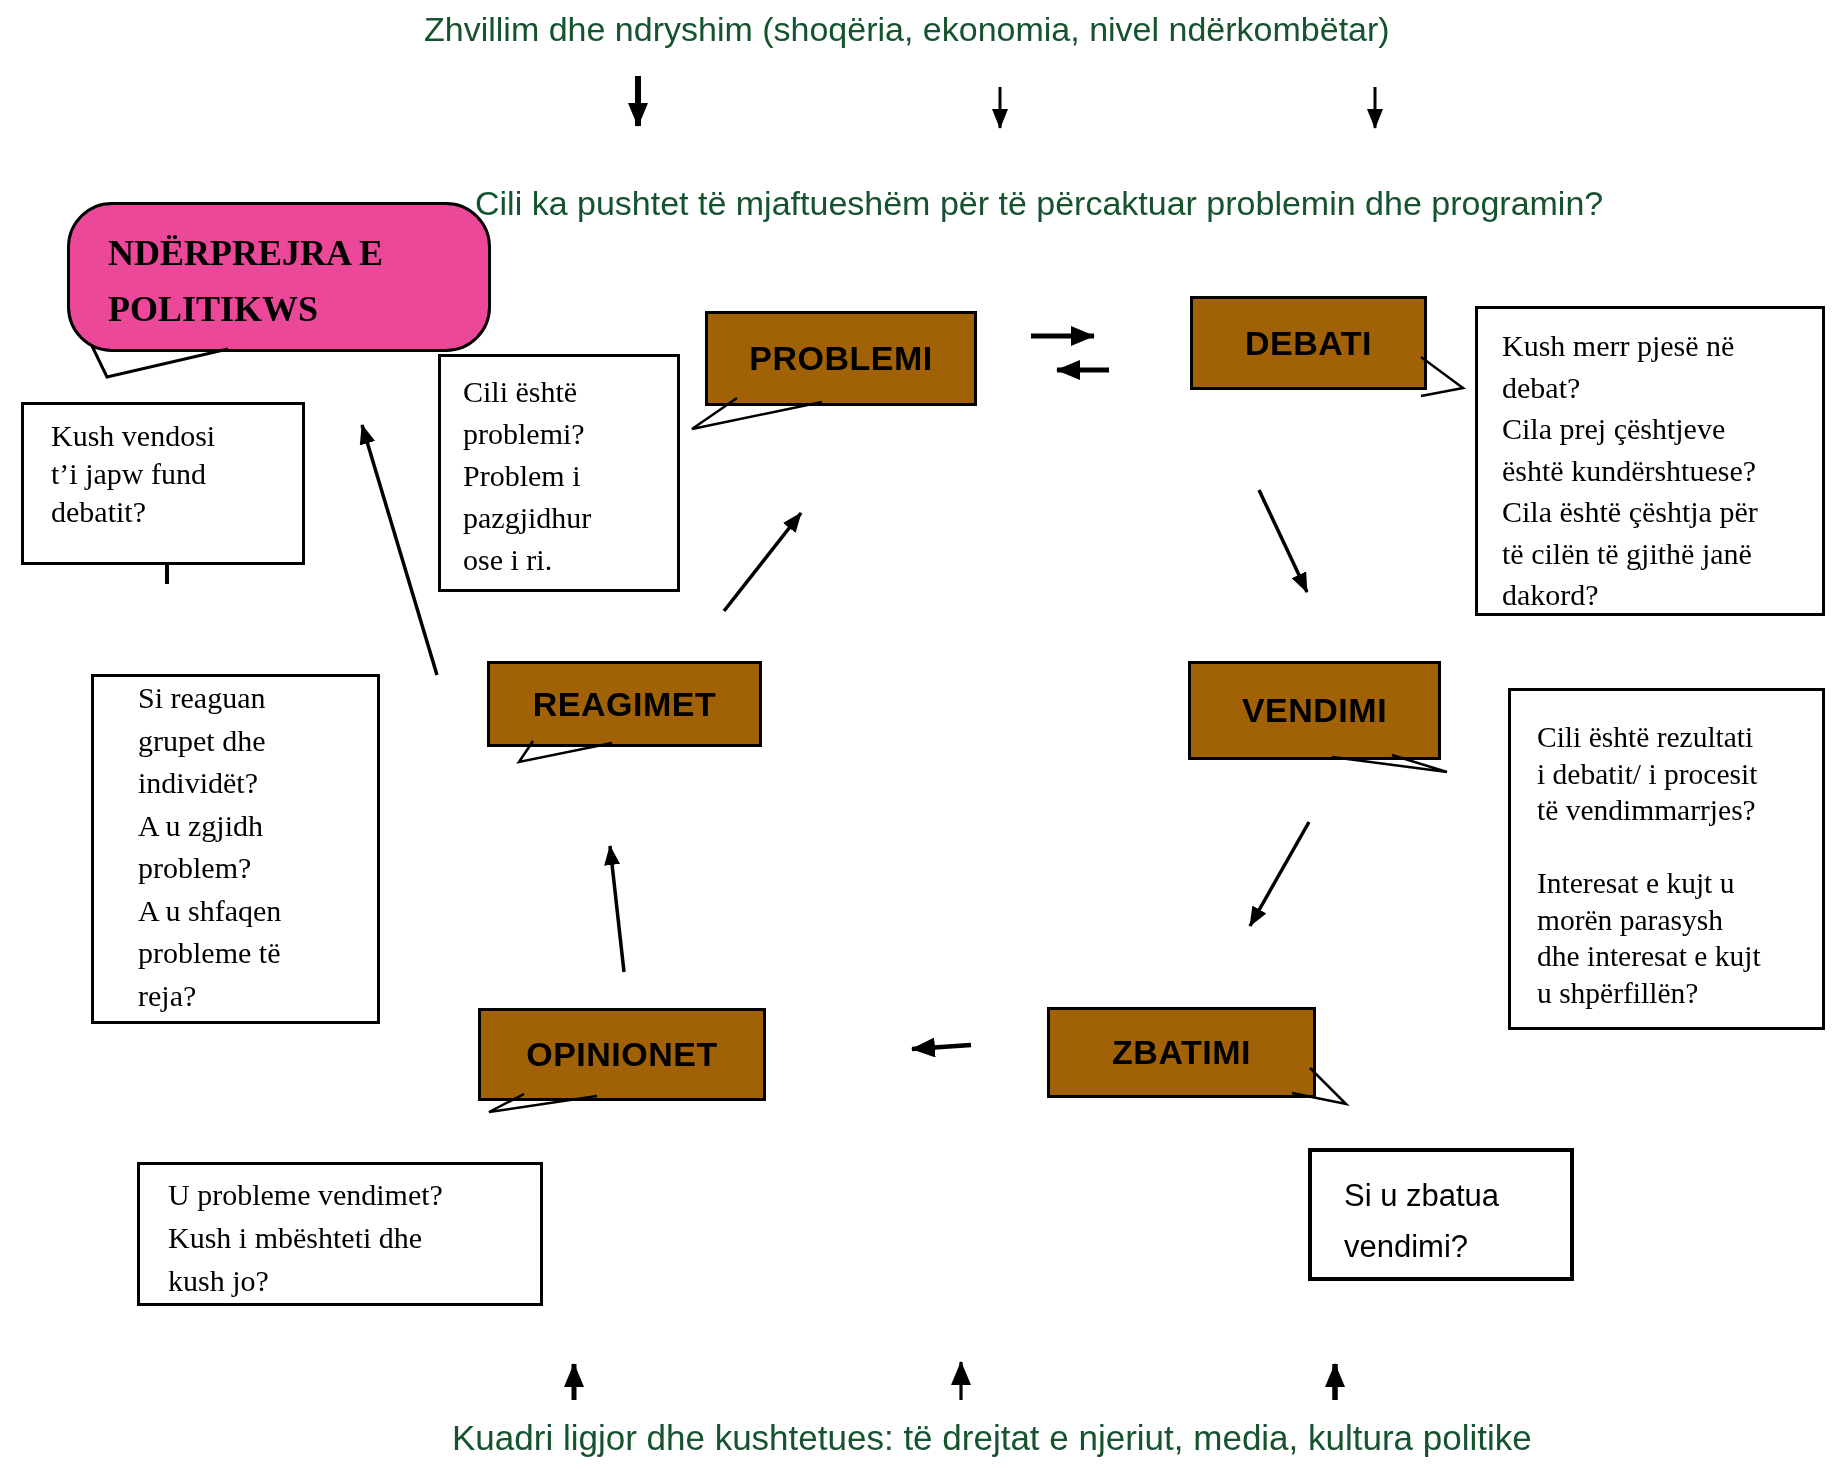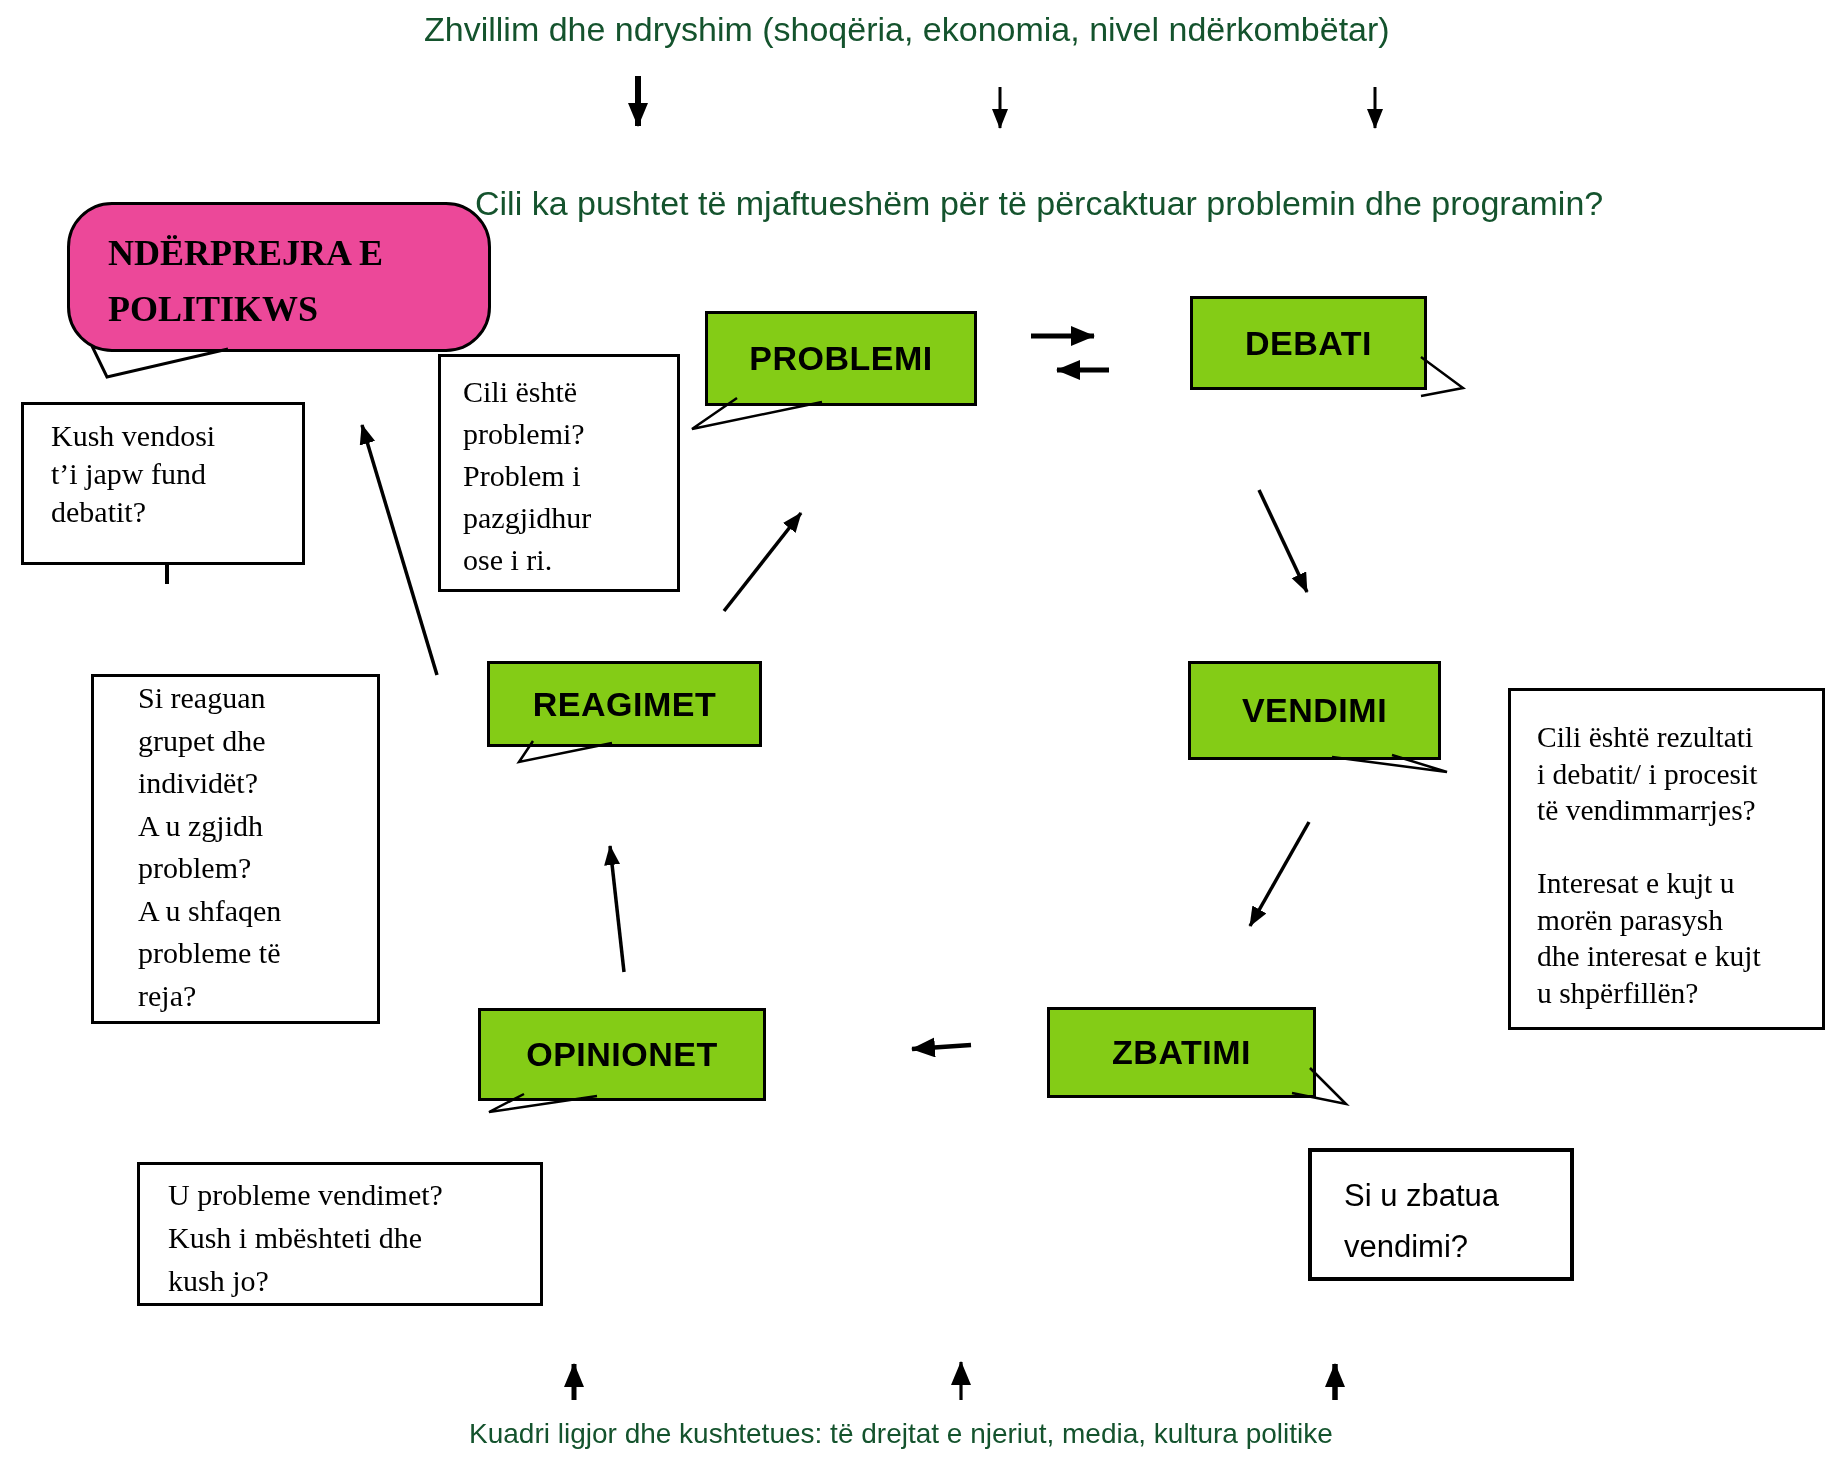--- a/index.html
+++ b/index.html
@@ -2,21 +2,21 @@
 <html><head>
 <meta charset="utf-8">
 <style>
   html,body{margin:0;padding:0;background:#fff;}
   #stage{position:relative;width:1835px;height:1469px;background:#fff;overflow:hidden;
          font-family:"Liberation Sans",sans-serif;color:#000;}
   .abs{position:absolute;}
   .sans{font-family:"Liberation Sans",sans-serif;}
   .pre{white-space:pre-line;}
   .caption{font-size:34px;color:#14532d;}
-  .node{position:absolute;border:3.5px solid #000;background:#84cc16;display:flex;
+  .node{position:absolute;border:3.5px solid #000;background:#a16207;display:flex;
         align-items:center;justify-content:center;font-weight:700;font-size:34px;
         letter-spacing:.5px;z-index:2;}
   .notebox{position:absolute;border:3.5px solid #000;background:#fff;z-index:2;
            font-family:"Liberation Serif",serif;font-size:30px;line-height:42px;}
   #bubble{position:absolute;left:67px;top:202px;width:424px;height:150px;
           border:3.5px solid #000;border-radius:45px;background:#ec4899;z-index:2;
           font-family:"Liberation Serif",serif;font-weight:700;font-size:36px;
           line-height:56px;padding:20px 0 5px 38px;box-sizing:border-box;}
   #note-kush-vendosi{left:21px;top:402px;width:284px;height:163px;padding:12px 0 0 27px;line-height:38px;box-sizing:border-box;}
   #note-cili-problemi{left:438px;top:354px;width:242px;height:238px;padding:14px 0 0 22px;line-height:42px;box-sizing:border-box;}
@@ -28,21 +28,21 @@
                   font-family:"Liberation Sans",sans-serif;font-size:31px;line-height:51px;
                   padding:18px 0 0 32px;box-sizing:border-box;}
   #node-problemi{left:705px;top:311px;width:266px;height:89px;}
   #node-debati{left:1190px;top:296px;width:231px;height:88px;}
   #node-vendimi{left:1188px;top:661px;width:247px;height:93px;}
   #node-reagimet{left:487px;top:661px;width:269px;height:80px;}
   #node-opinionet{left:478px;top:1008px;width:282px;height:87px;}
   #node-zbatimi{left:1047px;top:1007px;width:263px;height:85px;}
   #heading{left:424px;top:10px;}
   #question{left:475px;top:184px;}
-  #bottom-caption{left:452px;top:1418px;font-size:28px;margin-left:17px;}
+  #bottom-caption{left:452px;top:1418px;font-size:35px;}
   #connector-layer{position:absolute;left:0;top:0;z-index:3;pointer-events:none;}
 </style>
 </head>
 <body>
 
 <div id="stage">
 
   <div id="heading" class="abs caption sans">Zhvillim  dhe ndryshim (shoqëria, ekonomia, nivel ndërkombëtar)</div>
 
   <div id="question" class="abs caption sans">Cili ka pushtet të mjaftueshëm për të përcaktuar problemin dhe programin?</div>
@@ -72,20 +72,27 @@
   </div>
 
   <div id="note-kush-vendosi" class="notebox pre">Kush vendosi
  t’i japw fund
 debatit?</div>
   <div id="note-cili-problemi" class="notebox pre">Cili është
 problemi?
 Problem i
 pazgjidhur
 ose i ri.</div>
+  <div id="note-kush-merr" class="notebox pre">Kush merr pjesë në
+debat?
+Cila prej çështjeve
+është kundërshtuese?
+Cila është çështja për
+të cilën të gjithë janë
+dakord?</div>
   <div id="note-rezultati" class="notebox pre">Cili është rezultati
 i debatit/ i procesit
 të vendimmarrjes?
 
 Interesat e kujt u
 morën parasysh
 dhe interesat e kujt
 u shpërfillën?</div>
   <div id="note-si-reaguan" class="notebox pre">Si  reaguan
 grupet dhe

